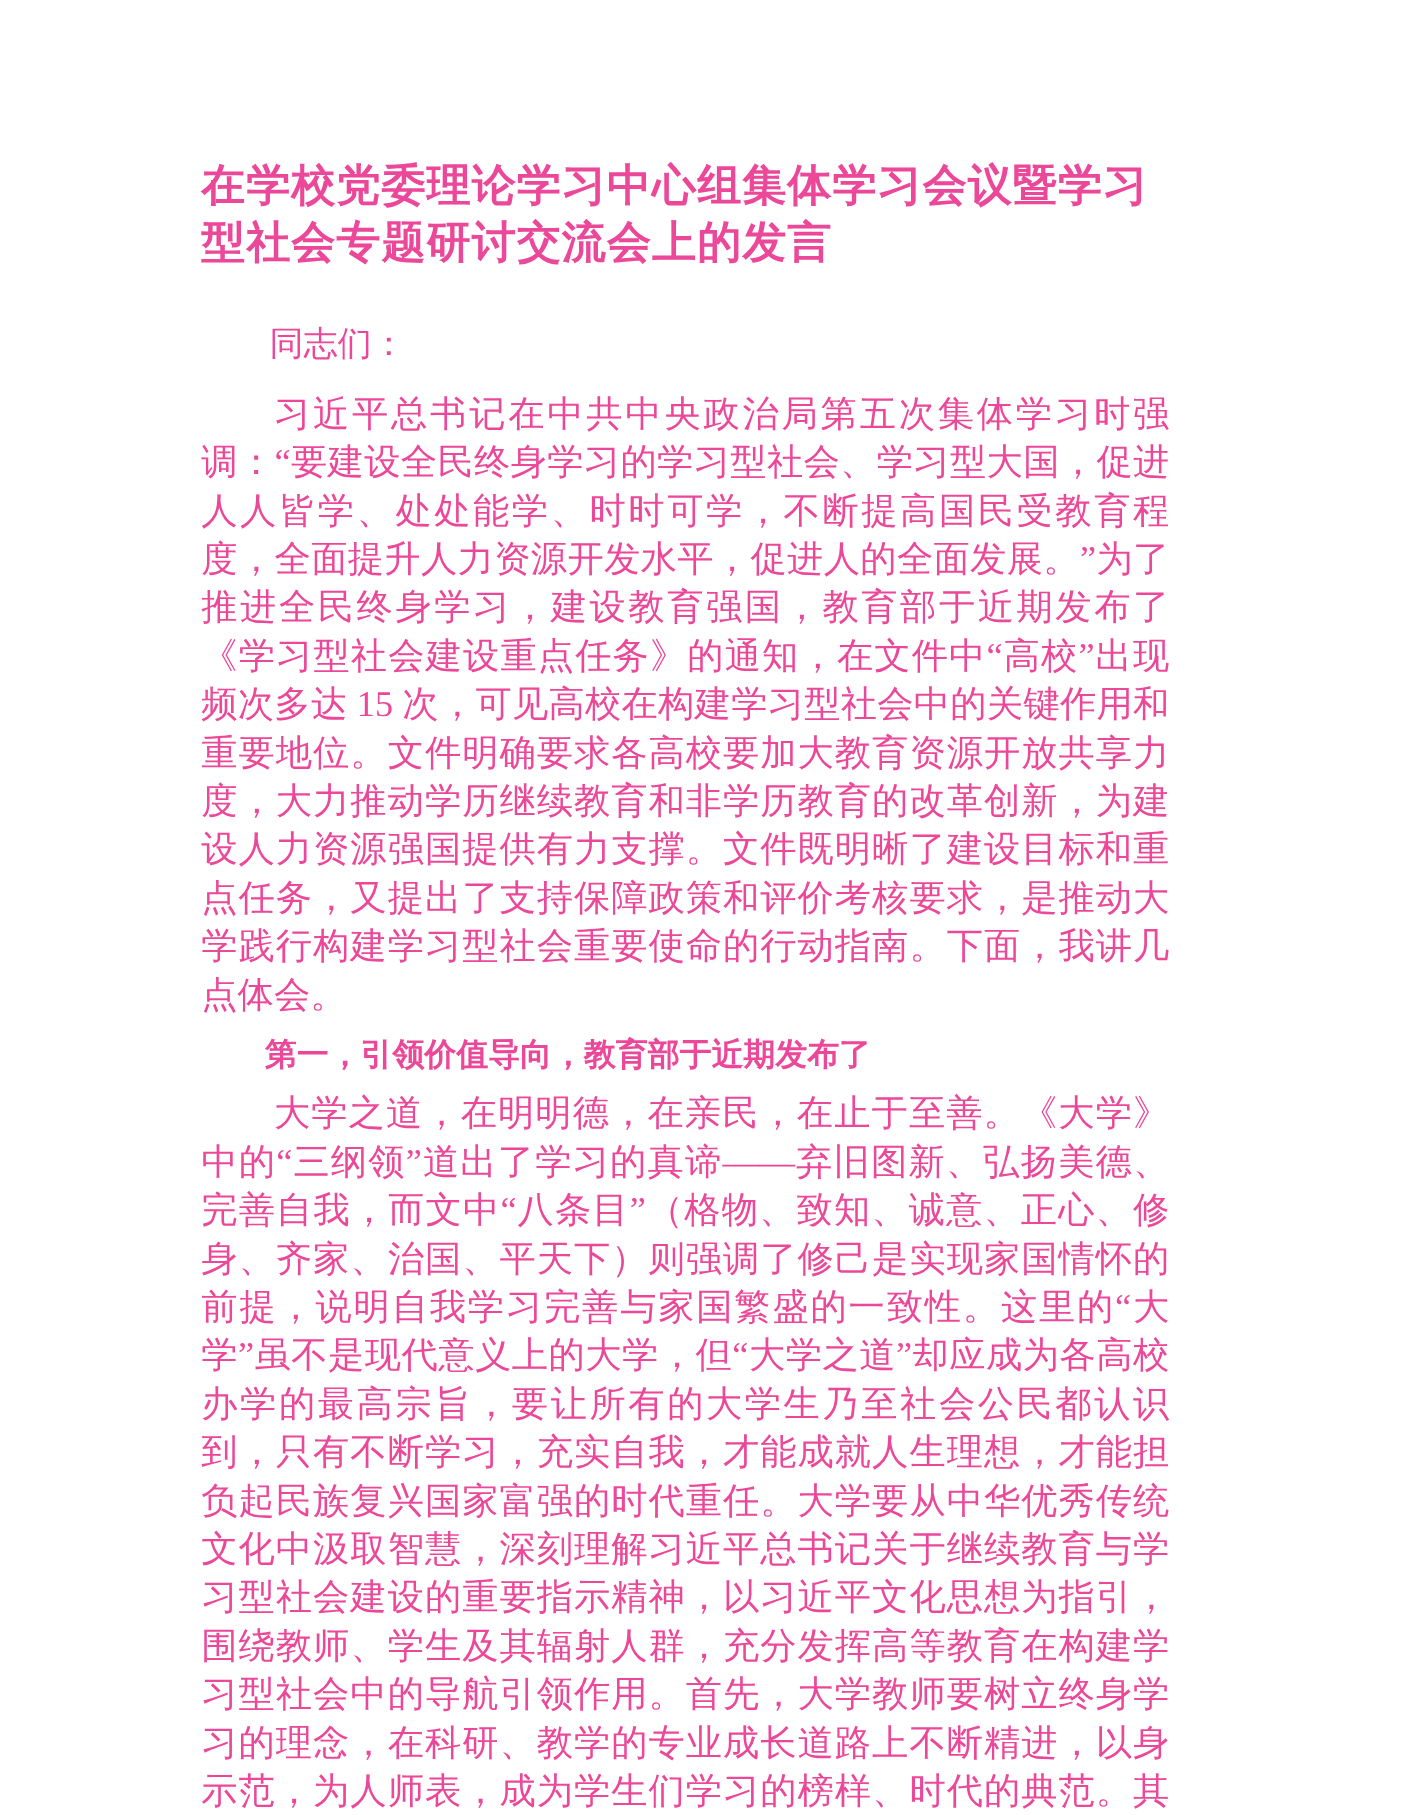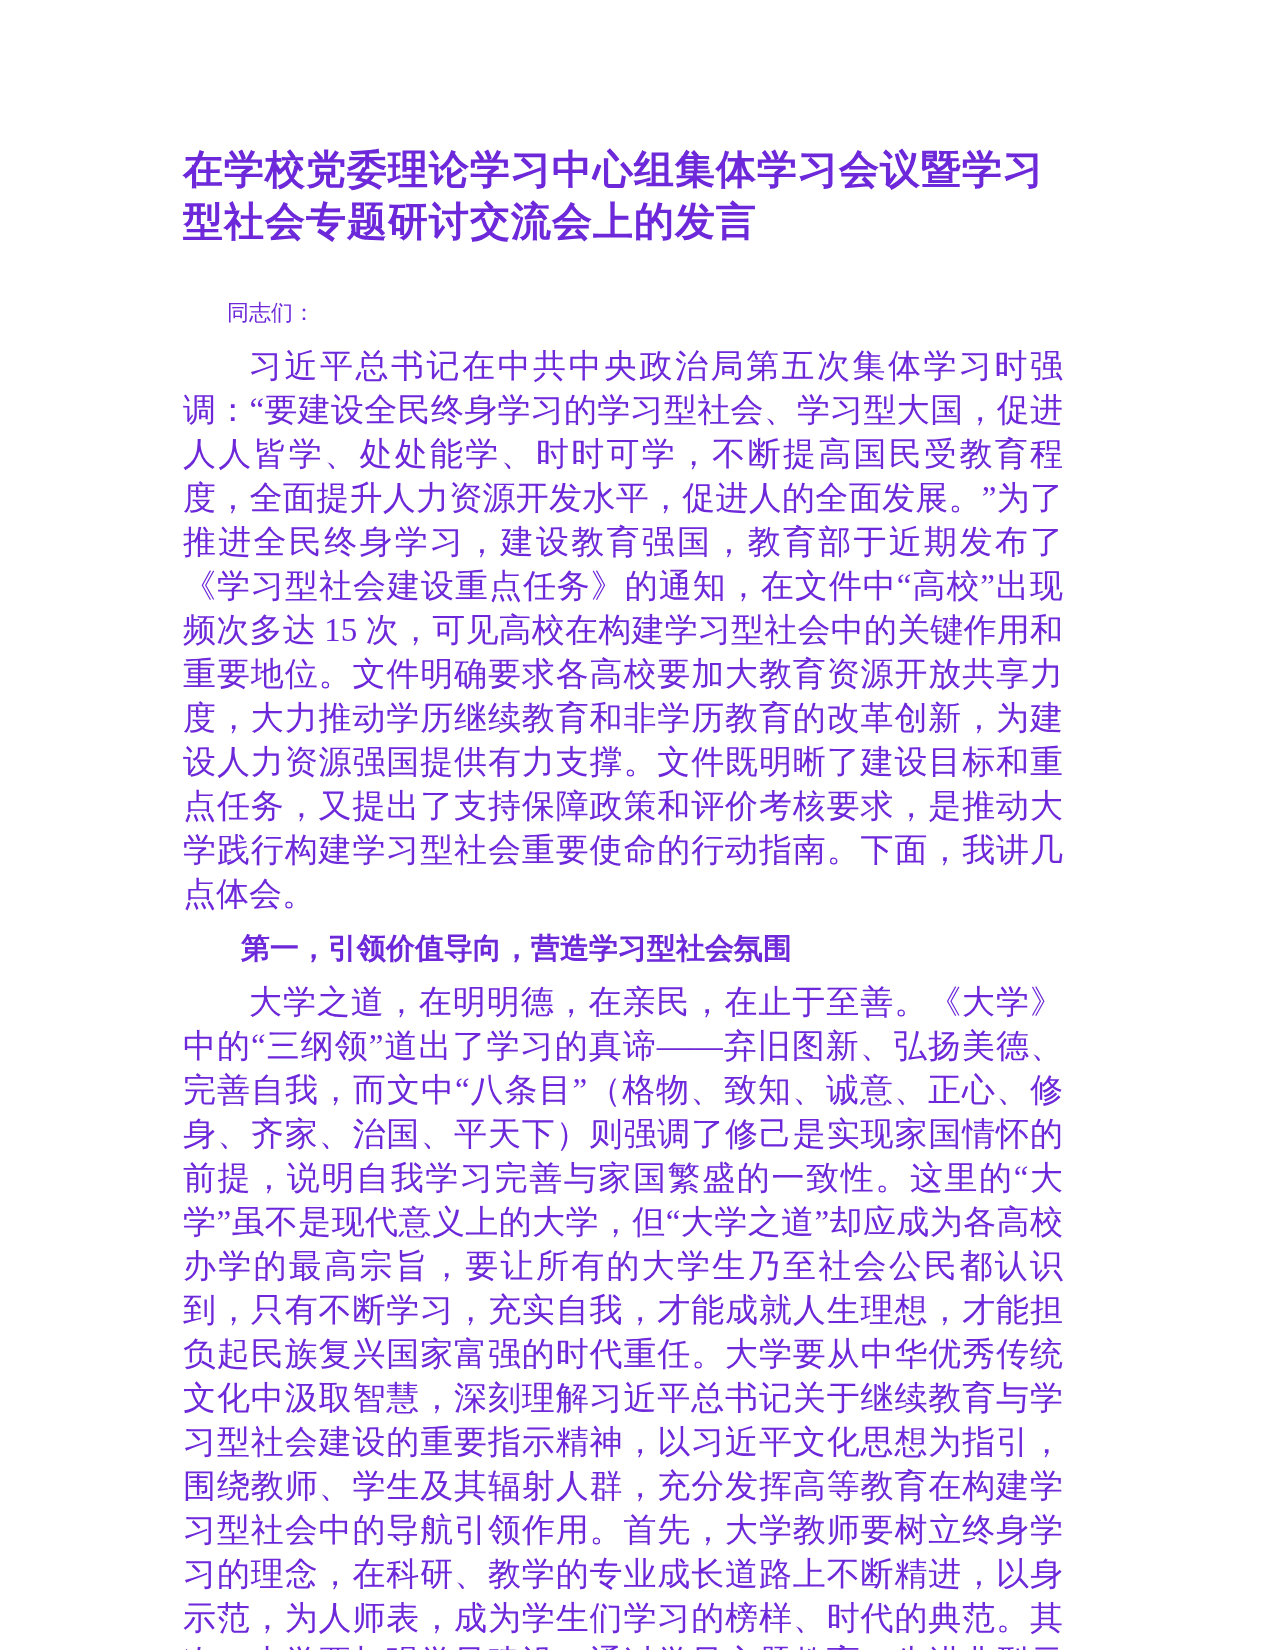--- a/index.html
+++ b/index.html
@@ -8,36 +8,36 @@
     background: #ffffff;
   }
   .page {
     position: relative;
     width: 1275px;
     height: 1650px;
     box-sizing: border-box;
     background: #ffffff;
     padding: 143px 212px 0 183px;
     overflow: hidden;
-    color: #6d28d9;
+    color: #ec4899;
     font-family: "Liberation Serif", "DejaVu Serif", serif;
   }
   .doc-title {
     font-family: "Liberation Sans", "DejaVu Sans", sans-serif;
     font-weight: 700;
     font-size: 40px;
     line-height: 52px;
     letter-spacing: 1px;
     margin: 0 0 44px 0;
     text-align: left;
   }
   .salutation {
-    font-size: 22px;
+    font-size: 31px;
     line-height: 44px;
-    margin: 0 0 9px 0;
+    margin: 0 0 20px 0;
     text-indent: 2em;
   }
   .para {
     font-size: 33px;
     line-height: 44px;
     margin: 0 0 9px 0;
     text-indent: 2em;
     text-align: justify;
   }
   .section-heading {
@@ -52,16 +52,16 @@
 </head>
 <body>
 
 <div class="page">
   <h1 class="doc-title">在学校党委理论学习中心组集体学习会议暨学习型社会专题研讨交流会上的发言</h1>
 
   <p class="salutation">同志们：</p>
 
   <p class="para">习近平总书记在中共中央政治局第五次集体学习时强调：“要建设全民终身学习的学习型社会、学习型大国，促进人人皆学、处处能学、时时可学，不断提高国民受教育程度，全面提升人力资源开发水平，促进人的全面发展。”为了推进全民终身学习，建设教育强国，教育部于近期发布了《学习型社会建设重点任务》的通知，在文件中“高校”出现频次多达 15 次，可见高校在构建学习型社会中的关键作用和重要地位。文件明确要求各高校要加大教育资源开放共享力度，大力推动学历继续教育和非学历教育的改革创新，为建设人力资源强国提供有力支撑。文件既明晰了建设目标和重点任务，又提出了支持保障政策和评价考核要求，是推动大学践行构建学习型社会重要使命的行动指南。下面，我讲几点体会。</p>
 
-  <h2 class="section-heading">第一，引领价值导向，营造学习型社会氛围</h2>
+  <h2 class="section-heading">第一，引领价值导向，教育部于近期发布了</h2>
 
   <p class="para">大学之道，在明明德，在亲民，在止于至善。《大学》中的“三纲领”道出了学习的真谛——弃旧图新、弘扬美德、完善自我，而文中“八条目”（格物、致知、诚意、正心、修身、齐家、治国、平天下）则强调了修己是实现家国情怀的前提，说明自我学习完善与家国繁盛的一致性。这里的“大学”虽不是现代意义上的大学，但“大学之道”却应成为各高校办学的最高宗旨，要让所有的大学生乃至社会公民都认识到，只有不断学习，充实自我，才能成就人生理想，才能担负起民族复兴国家富强的时代重任。大学要从中华优秀传统文化中汲取智慧，深刻理解习近平总书记关于继续教育与学习型社会建设的重要指示精神，以习近平文化思想为指引，围绕教师、学生及其辐射人群，充分发挥高等教育在构建学习型社会中的导航引领作用。首先，大学教师要树立终身学习的理念，在科研、教学的专业成长道路上不断精进，以身示范，为人师表，成为学生们学习的榜样、时代的典范。其次，大学要加强学风建设，通过学风主题教育、先进典型示范、举办读书文化节系列活动等，打造沉浸式学习情境，建设书香校园，引导学生在学习中寻珍纳新，以知促行。再次，大学要鼓励广大师生带动家人、辐射所在社区，发挥专业特长，积极开展学习宣传活</p>
 </div>
 
 </body></html>

